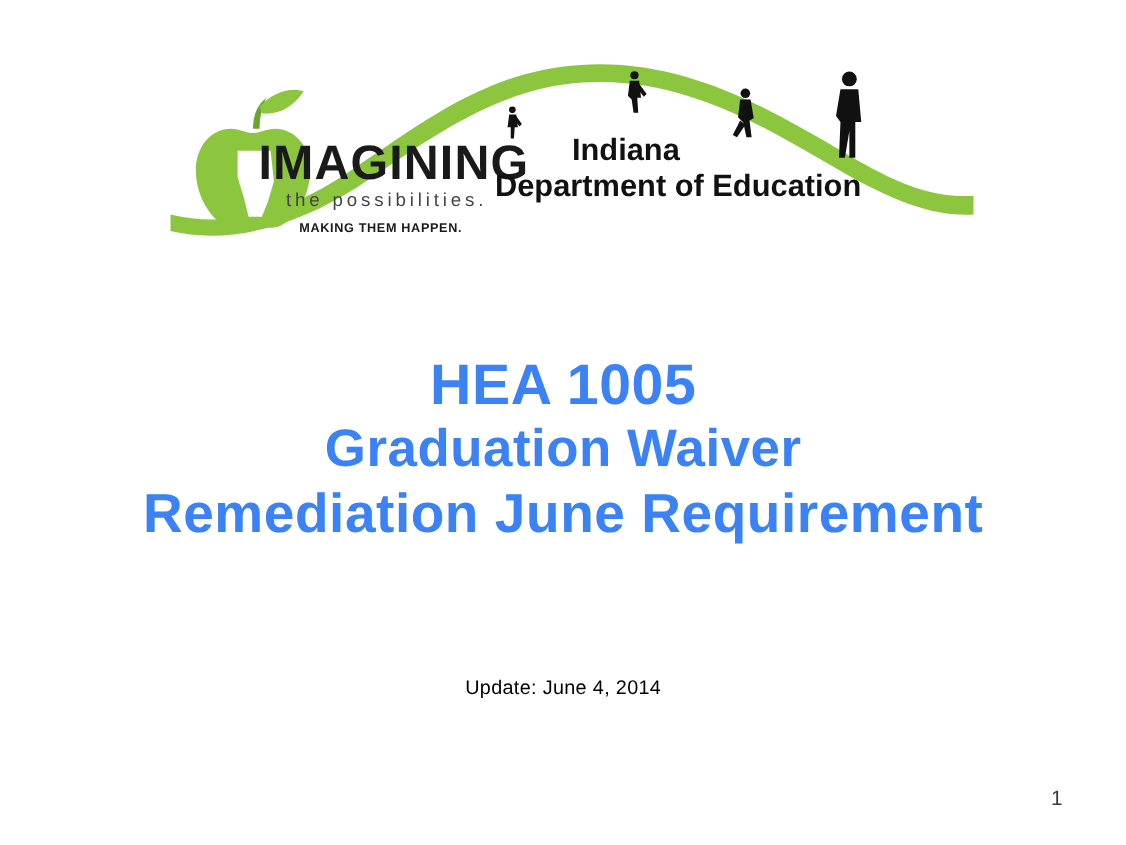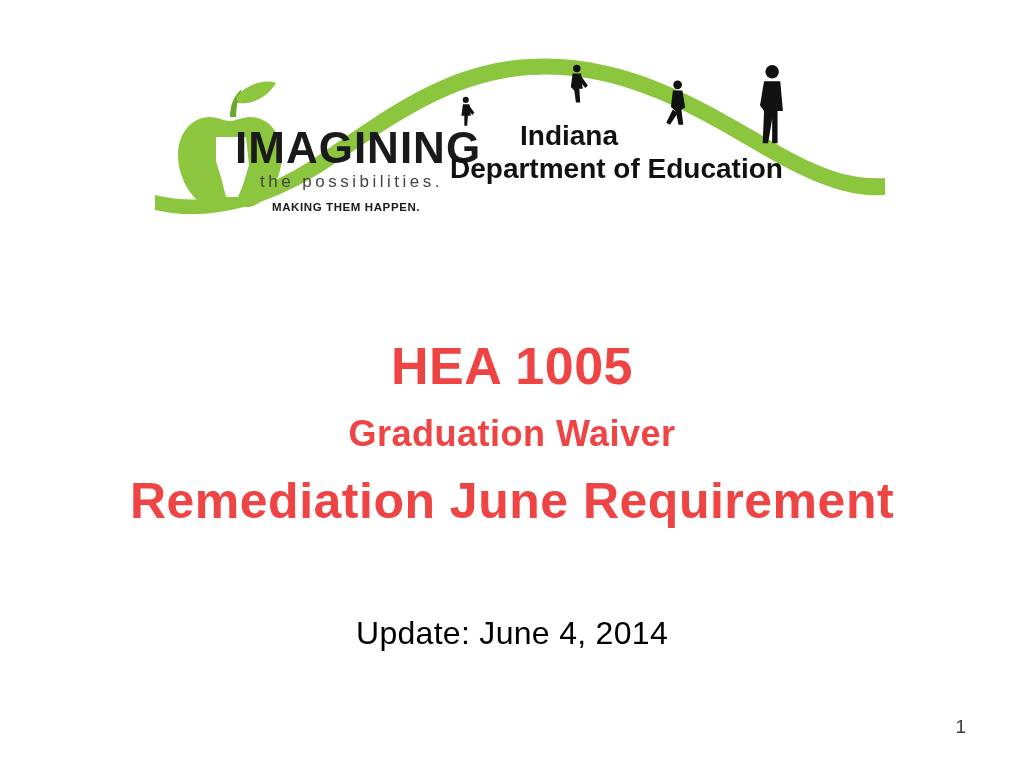--- a/index.html
+++ b/index.html
@@ -38,43 +38,42 @@
   .title-block {
     position: absolute;
     left: 0;
     top: 320px;
     width: 1024px;
     text-align: center;
   }
   .title-line {
     font-family: "Liberation Sans", sans-serif;
     font-weight: bold;
-    color: #ef4444;
+    color: #3b82f6;
     letter-spacing: 0.5px;
     line-height: 1.18;
-    margin-top: 16px;
   }
   .title-line-1 {
     font-size: 52px;
   }
   .title-line-2 {
-    font-size: 36px;
+    font-size: 48px;
   }
   .title-line-3 {
     font-size: 50px;
   }
 
   
   .subtitle {
     position: absolute;
     left: 0;
     top: 615px;
     width: 1024px;
     text-align: center;
-    font-size: 32px;
+    font-size: 18px;
     color: #000000;
     font-family: "Liberation Sans", sans-serif;
     letter-spacing: 0.3px;
   }
 
   
   .slide-number {
     position: absolute;
     right: 58px;
     bottom: 30px;

